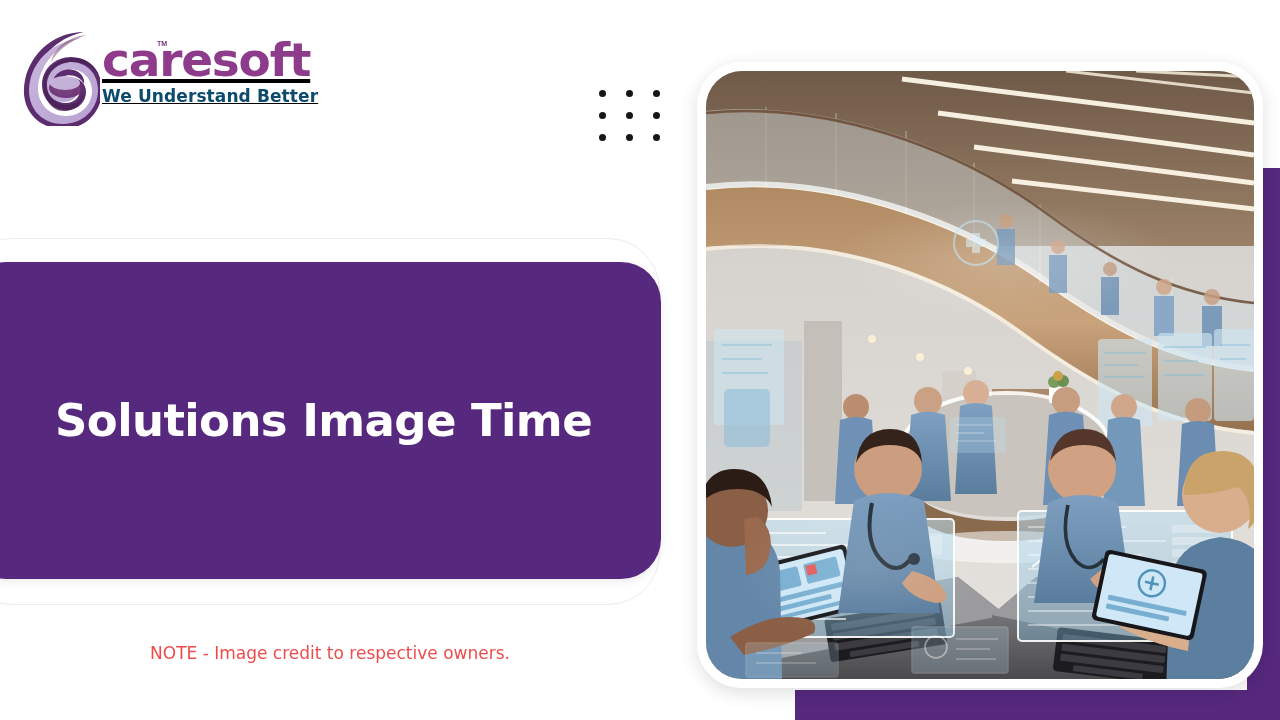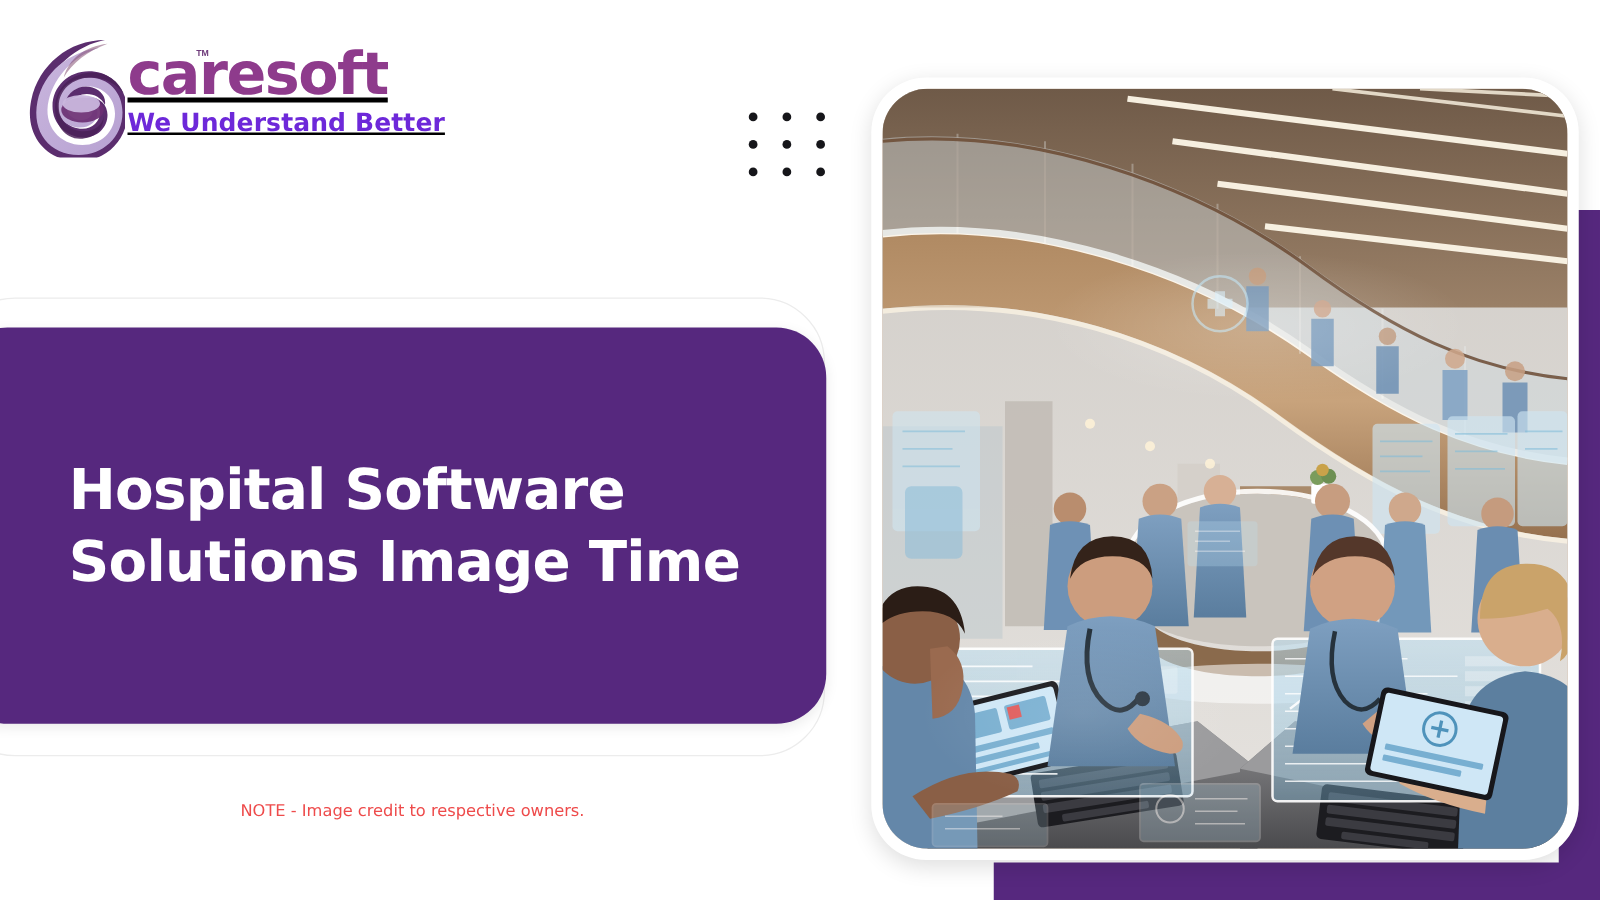--- a/index.html
+++ b/index.html
@@ -19,21 +19,21 @@
     width:78px; height:100px; position:relative; flex:none;
     margin-right:2px;
   }
   .logo-text{ position:relative; margin-top:12px;text-decoration:underline; }
   .logo-word{
     font-size:47px; font-weight:bold; letter-spacing:-1.2px;
     color:#8E3B8C; line-height:0.95;
     font-family:"DejaVu Sans", sans-serif;
   }
   .logo-tag{
-    font-size:20px; font-weight:bold; color:#6d28d9;
+    font-size:17px; font-weight:bold; color:#0c4a6e;
     letter-spacing:0.1px; margin-top:3px;
     font-family:"DejaVu Sans", sans-serif;
   }
   .tm{
     position:absolute; left:55px; top:2px;
     font-size:7px; color:#6e3a7a; font-weight:bold;
   }
 
   
   .dot-grid{
@@ -69,21 +69,21 @@
     letter-spacing:-0.6px;
     padding-left:89px;
     padding-right:24px;
   }
 
   
   .note{
     position:absolute; left:0; top:640px; width:660px;
     text-align:center;
     color:#EE4B4B;
-    font-size:13px;
+    font-size:17px;
     line-height:1.55;
     font-family:"DejaVu Sans", sans-serif;
   }
 
   
   .accent-right{
     position:absolute; left:1247px; top:168px;
     width:33px; height:552px;
     background:#56287E;
   }
@@ -156,21 +156,20 @@
   <span class="dot"></span>
   <span class="dot"></span>
   <span class="dot"></span>
   <span class="dot"></span>
   <span class="dot"></span>
 </div>
 
 <div class="headline-ring"></div>
 <div class="headline-box">
   <div class="headline-text">
-    <div>Hospital Software</div>
     <div>Solutions Image Time</div>
   </div>
 </div>
 
 <div class="note">
   <div>NOTE - Image credit to respective owners.</div>
 </div>
 
 <div class="photo-card">
   <div class="photo">

